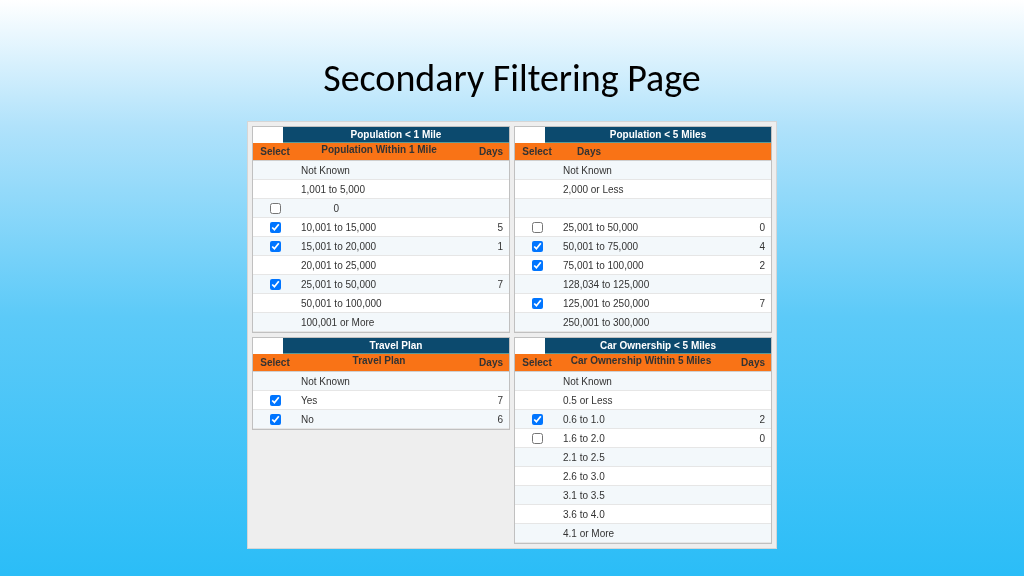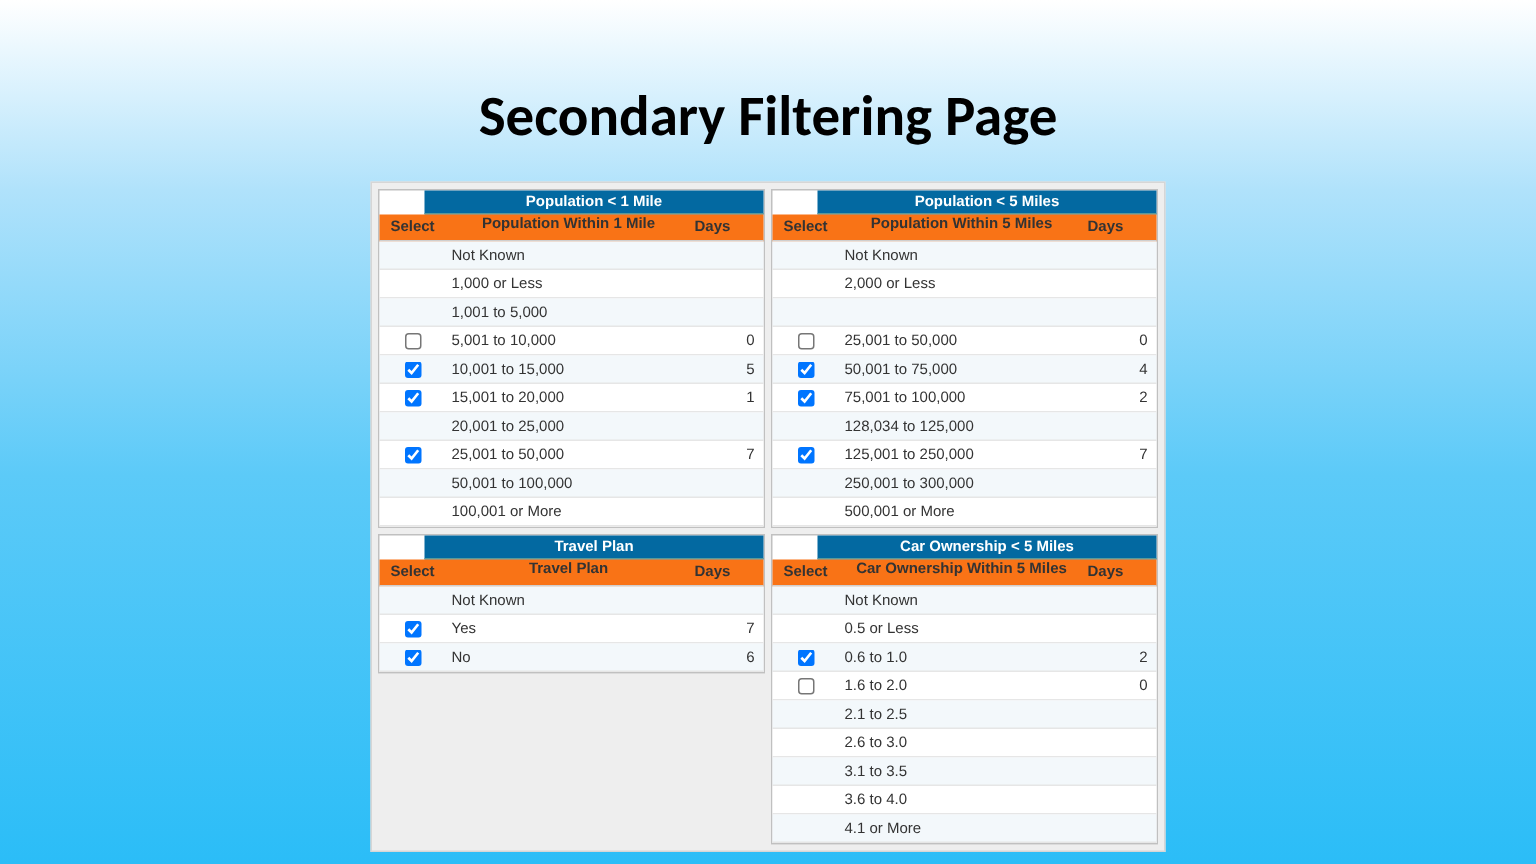--- a/index.html
+++ b/index.html
@@ -9,21 +9,21 @@
     height: 576px;
     font-family: Arial, Helvetica, sans-serif;
     overflow: hidden;
   }
   body {
     background: linear-gradient(to bottom, #ffffff 0%, #b0e2fb 22%, #5ccaf8 55%, #2bbdf7 100%);
   }
   .title {
     text-align: center;
     font-size: 38px;
-    font-weight: 700;
+    font-weight: 400;
     color: #000;
     margin-top: 55px;
     margin-bottom: 20px;
     font-family: "Calibri", "Segoe UI", Arial, sans-serif;
   }
   .panels-wrap {
     width: 530px;
     margin: 0 auto;
     background: #eeeeee;
     padding: 4px;
@@ -36,39 +36,39 @@
   }
   .panel {
     border: 1px solid #c0c0c0;
     background: #fff;
     font-size: 10px;
     color: #333;
     display: flex;
     flex-direction: column;
   }
   .panel-title {
-    background: #0369a1;
+    background: #0c4a6e;
     color: #fff;
     font-weight: bold;
     text-align: center;
     padding: 2px 0;
     font-size: 10px;
     border-bottom: 1px solid #5a9a9a;
     margin-left: 30px;
   }
   .panel-header {
     display: flex;
     background: #f97316;
     border-bottom: 1px solid #cfcfcf;
     font-weight: bold;
     color: #333;
   }
   .col-select { width: 40px; text-align: center; padding: 3px 2px; }
   .col-label  { flex: 1; text-align: center; padding: 1px 2px; }
-  .col-days   { width: 40px; text-align: left; padding: 3px 6px 3px 2px; }
+  .col-days   { width: 40px; text-align: right; padding: 3px 6px 3px 2px; }
   .row {
     display: flex;
     border-bottom: 1px solid #e6e6e6;
     min-height: 18px;
     align-items: center;
   }
   .row:nth-child(odd) { background: #f3f8fb; }
   .row:nth-child(even){ background: #ffffff; }
   .row .col-select { display:flex; justify-content:center; align-items:center; }
   .row .col-label  { text-align: left; padding-left: 4px; }
@@ -95,33 +95,27 @@
         <div class="col-days">Days</div>
       </div>
       <div class="rows">
         <div class="row">
           <div class="col-select"></div>
           <div class="col-label">Not Known</div>
           <div class="col-days"></div>
         </div>
         <div class="row">
           <div class="col-select"></div>
-          <div class="col-label">1,000 or Less</div>
-          <div class="col-days"></div>
-        </div>
-        <div class="row">
-          <div class="col-select"></div>
           <div class="col-label">1,001 to 5,000</div>
           <div class="col-days"></div>
         </div>
         <div class="row">
           <div class="col-select">
             <input type="checkbox" style="">
           </div>
-          <div class="col-label">5,001 to 10,000</div>
           <div class="col-days">0</div>
         </div>
         <div class="row">
           <div class="col-select">
             <input type="checkbox" checked="" style="">
           </div>
           <div class="col-label">10,001 to 15,000</div>
           <div class="col-days">5</div>
         </div>
         <div class="row">
@@ -152,21 +146,20 @@
           <div class="col-select"></div>
           <div class="col-label">100,001 or More</div>
           <div class="col-days"></div>
         </div>
       </div>
     </div>
     <div class="panel">
       <div class="panel-title">Population &lt; 5 Miles</div>
       <div class="panel-header">
         <div class="col-select">Select</div>
-        <div class="col-label">Population Within 5 Miles</div>
         <div class="col-days">Days</div>
       </div>
       <div class="rows">
         <div class="row">
           <div class="col-select"></div>
           <div class="col-label">Not Known</div>
           <div class="col-days"></div>
         </div>
         <div class="row">
           <div class="col-select"></div>
@@ -206,25 +199,20 @@
         <div class="row">
           <div class="col-select">
             <input type="checkbox" checked="" style="">
           </div>
           <div class="col-label">125,001 to 250,000</div>
           <div class="col-days">7</div>
         </div>
         <div class="row">
           <div class="col-select"></div>
           <div class="col-label">250,001 to 300,000</div>
-          <div class="col-days"></div>
-        </div>
-        <div class="row">
-          <div class="col-select"></div>
-          <div class="col-label">500,001 or More</div>
           <div class="col-days"></div>
         </div>
       </div>
     </div>
     <div class="panel">
       <div class="panel-title">Travel Plan</div>
       <div class="panel-header">
         <div class="col-select">Select</div>
         <div class="col-label">Travel Plan</div>
         <div class="col-days">Days</div>

